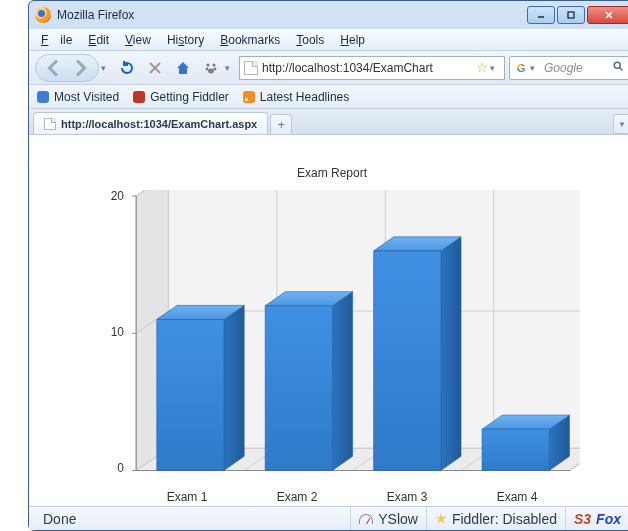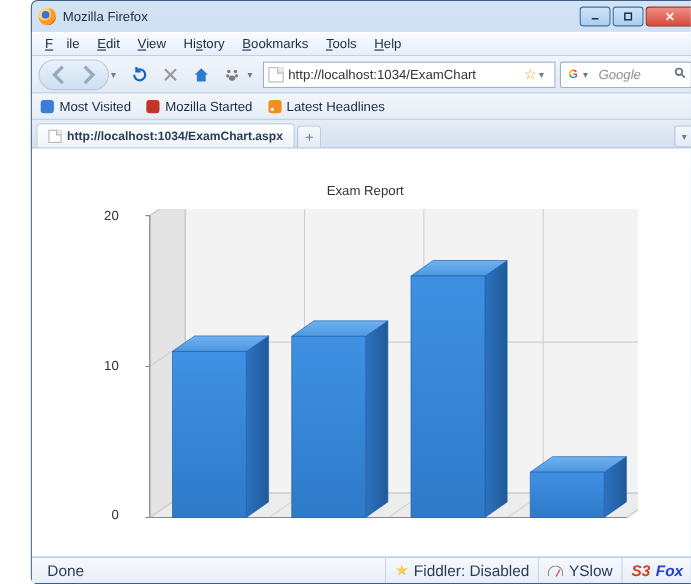--- a/index.html
+++ b/index.html
@@ -141,21 +141,21 @@
   .content {
     flex:1; background:#fff; display:flex; align-items:flex-end; justify-content:center;
     padding:10px 0 0 0; overflow:hidden;
   }
   .chartwrap { width:520px; }
   .chart-title { text-align:center; font-size:12px; color:#333; margin-bottom:6px; }
   .plot {
     position:relative; width:520px; height:320px;
   }
   
-  .ylab { position:absolute; left:0; width:36px; text-align:right; font-size:12px; color:#333; transform:translateY(-50%); }
+  .ylab { position:absolute; left:16px; width:36px; text-align:right; font-size:12px; color:#333; transform:translateY(-50%); }
   
   .xlabels { position:absolute; left:60px; right:20px; bottom:-2px; height:18px; display:flex; }
   .xlabels span { flex:1; text-align:center; font-size:12px; color:#333; }
 
   .panel3d { position:absolute; left:44px; top:4px; right:12px; bottom:20px; }
 
   
   .statusbar {
     height:24px; background:linear-gradient(#f6f9fd,#e7eef7);
     border-top:1px solid #c2cfe0;
@@ -268,21 +268,21 @@
     </div>
   </div>
 
   <div class="bookbar">
     <div class="bk">
         <span class="dot-blue"></span>
         <span>Most Visited</span>
       </div>
     <div class="bk">
         <span class="dot-red"></span>
-        <span>Mozilla Started</span>
+        <span>Getting Fiddler</span>
       </div>
     <div class="bk">
         <span class="dot-feed"></span>
         <span>Latest Headlines</span>
       </div>
   </div>
 
   <div class="tabstrip">
     <div class="tab">
       <div class="page-icon"></div>
@@ -349,38 +349,44 @@
               <polygon points="255.425,60.39999999999998 322.07500000000005,60.39999999999998 342.07500000000005,46.39999999999998 275.425,46.39999999999998" fill="url(#barTop)" stroke="#1d5fa7" stroke-width="0.6"></polygon>
               <polygon points="255.425,60.39999999999998 322.07500000000005,60.39999999999998 322.07500000000005,278 255.425,278" fill="url(#barFront)" stroke="#1d5fa7" stroke-width="0.6"></polygon>
               <polygon points="429.57500000000005,237.2 449.57500000000005,223.2 449.57500000000005,264 429.57500000000005,278" fill="url(#barSide)" stroke="#1d5fa7" stroke-width="0.6"></polygon>
               <polygon points="362.925,237.2 429.57500000000005,237.2 449.57500000000005,223.2 382.925,223.2" fill="url(#barTop)" stroke="#1d5fa7" stroke-width="0.6"></polygon>
               <polygon points="362.925,237.2 429.57500000000005,237.2 429.57500000000005,278 362.925,278" fill="url(#barFront)" stroke="#1d5fa7" stroke-width="0.6"></polygon>
             </g>
         </svg>
 
         <div id="yticks"></div>
 
+        <div class="xlabels" id="xlabels">
+            <span>Exam 1</span>
+            <span>Exam 2</span>
+            <span>Exam 3</span>
+            <span>Exam 4</span>
+          </div>
       <div class="ylab" style="top: 282px;">0</div>
           <div class="ylab" style="top: 146px;">10</div>
           <div class="ylab" style="top: 10px;">20</div>
         </div>
     </div>
   </div>
 
   <div class="statusbar">
     <div class="cell">
         <span>Done</span>
       </div>
     <div class="cell">
+        <span class="tacho"></span>
+        <span>YSlow</span>
+      </div>
+    <div class="cell">
         <span class="wand"></span>
         <span>Fiddler: Disabled</span>
-      </div>
-    <div class="cell">
-        <span class="tacho"></span>
-        <span>YSlow</span>
       </div>
     <div class="cell s3fox">
         <span class="s3">S3</span>
         <span class="fx">Fox</span>
       </div>
   </div>
 
 </div>
 
 </body></html>

